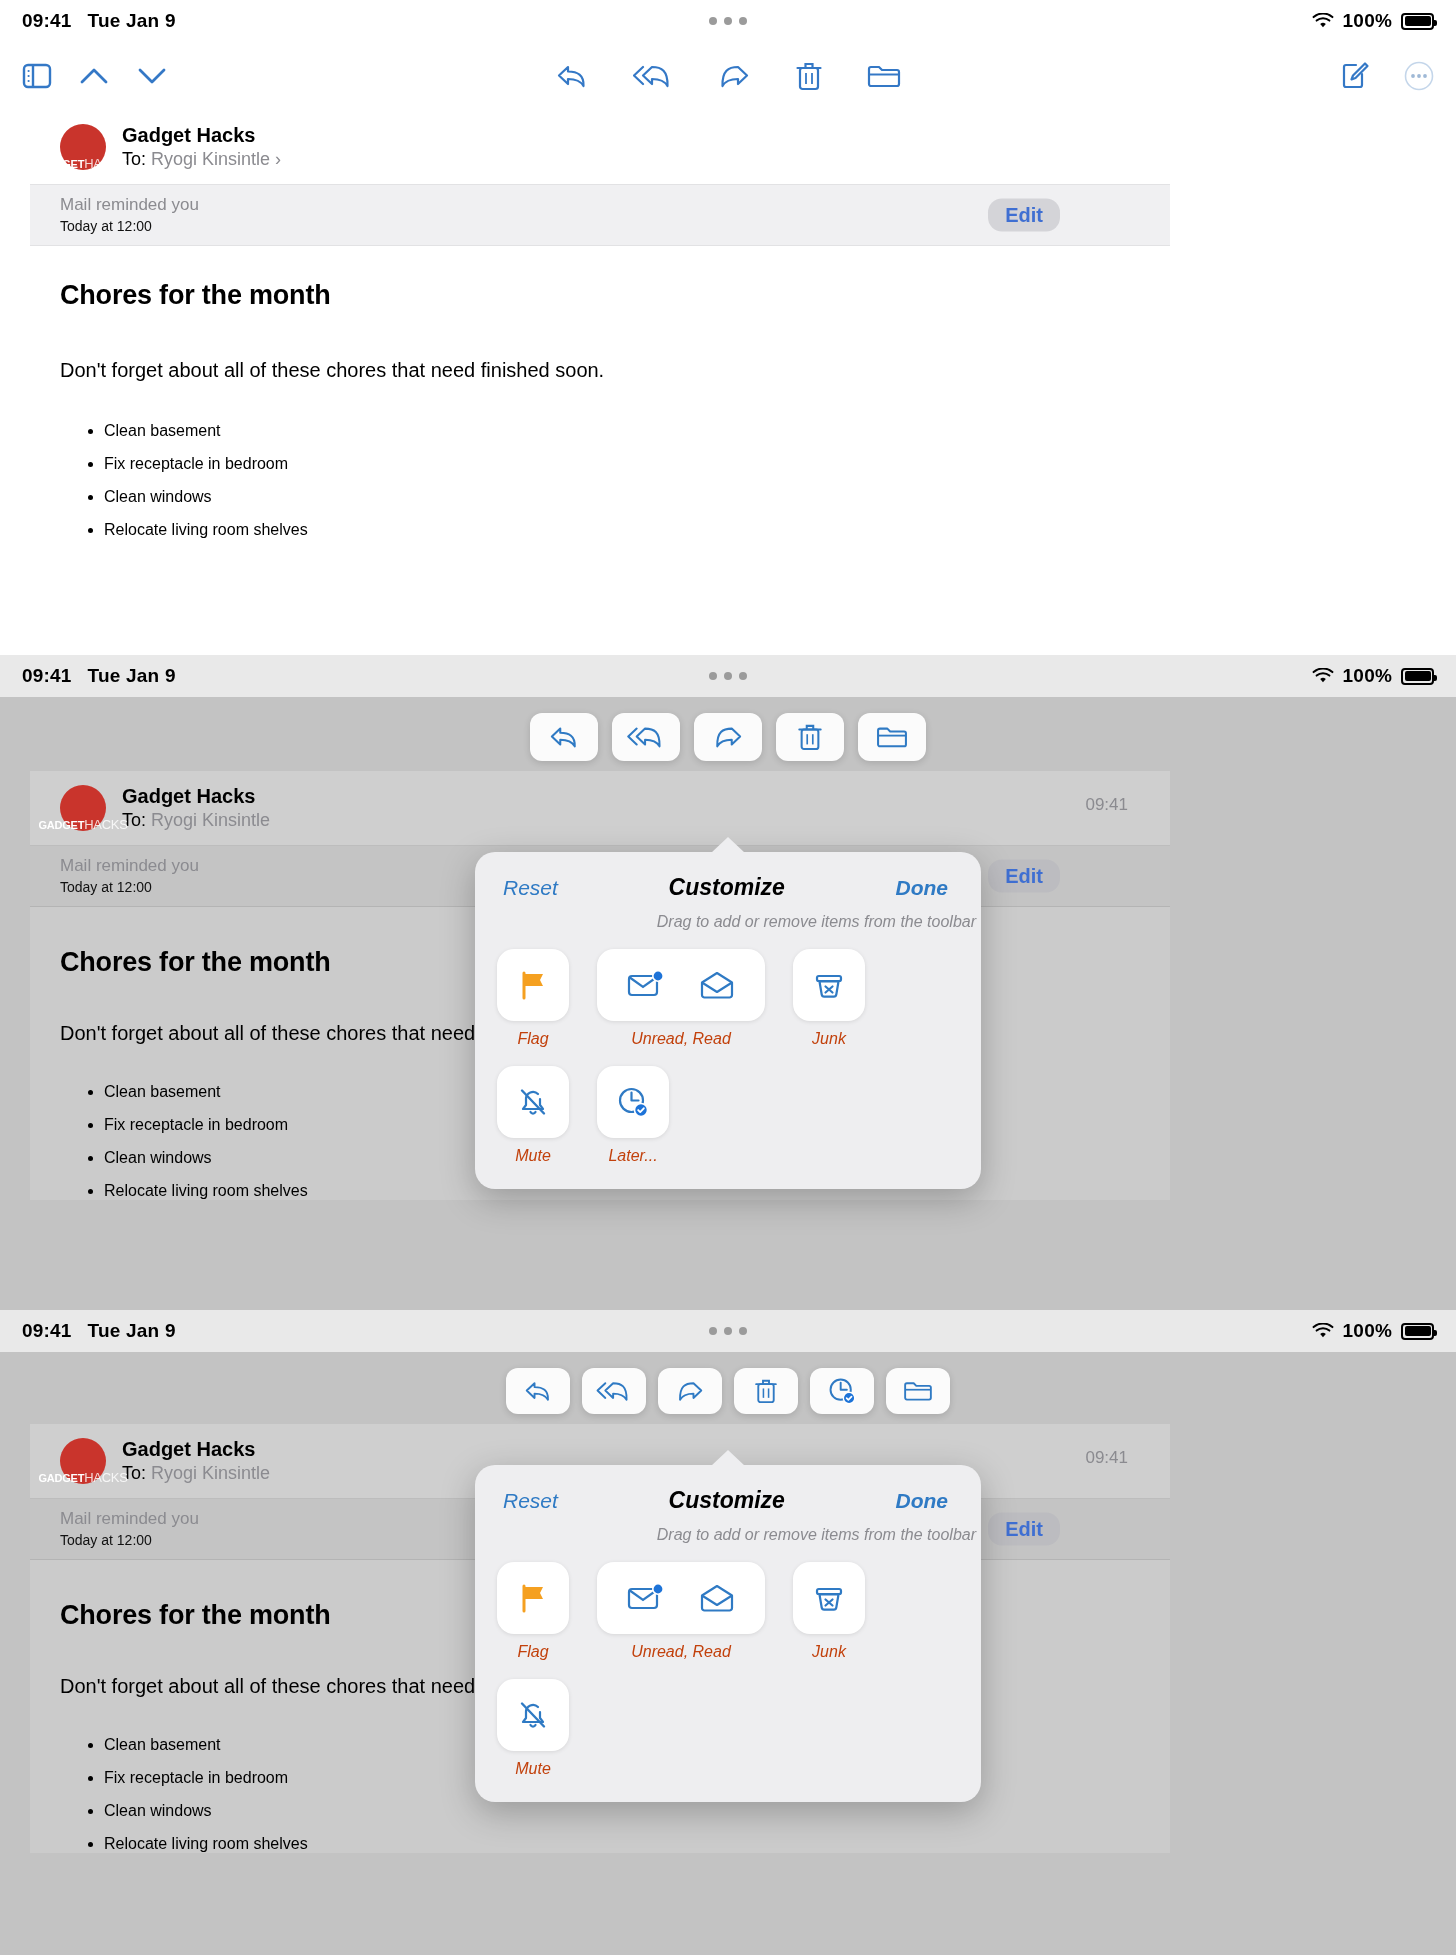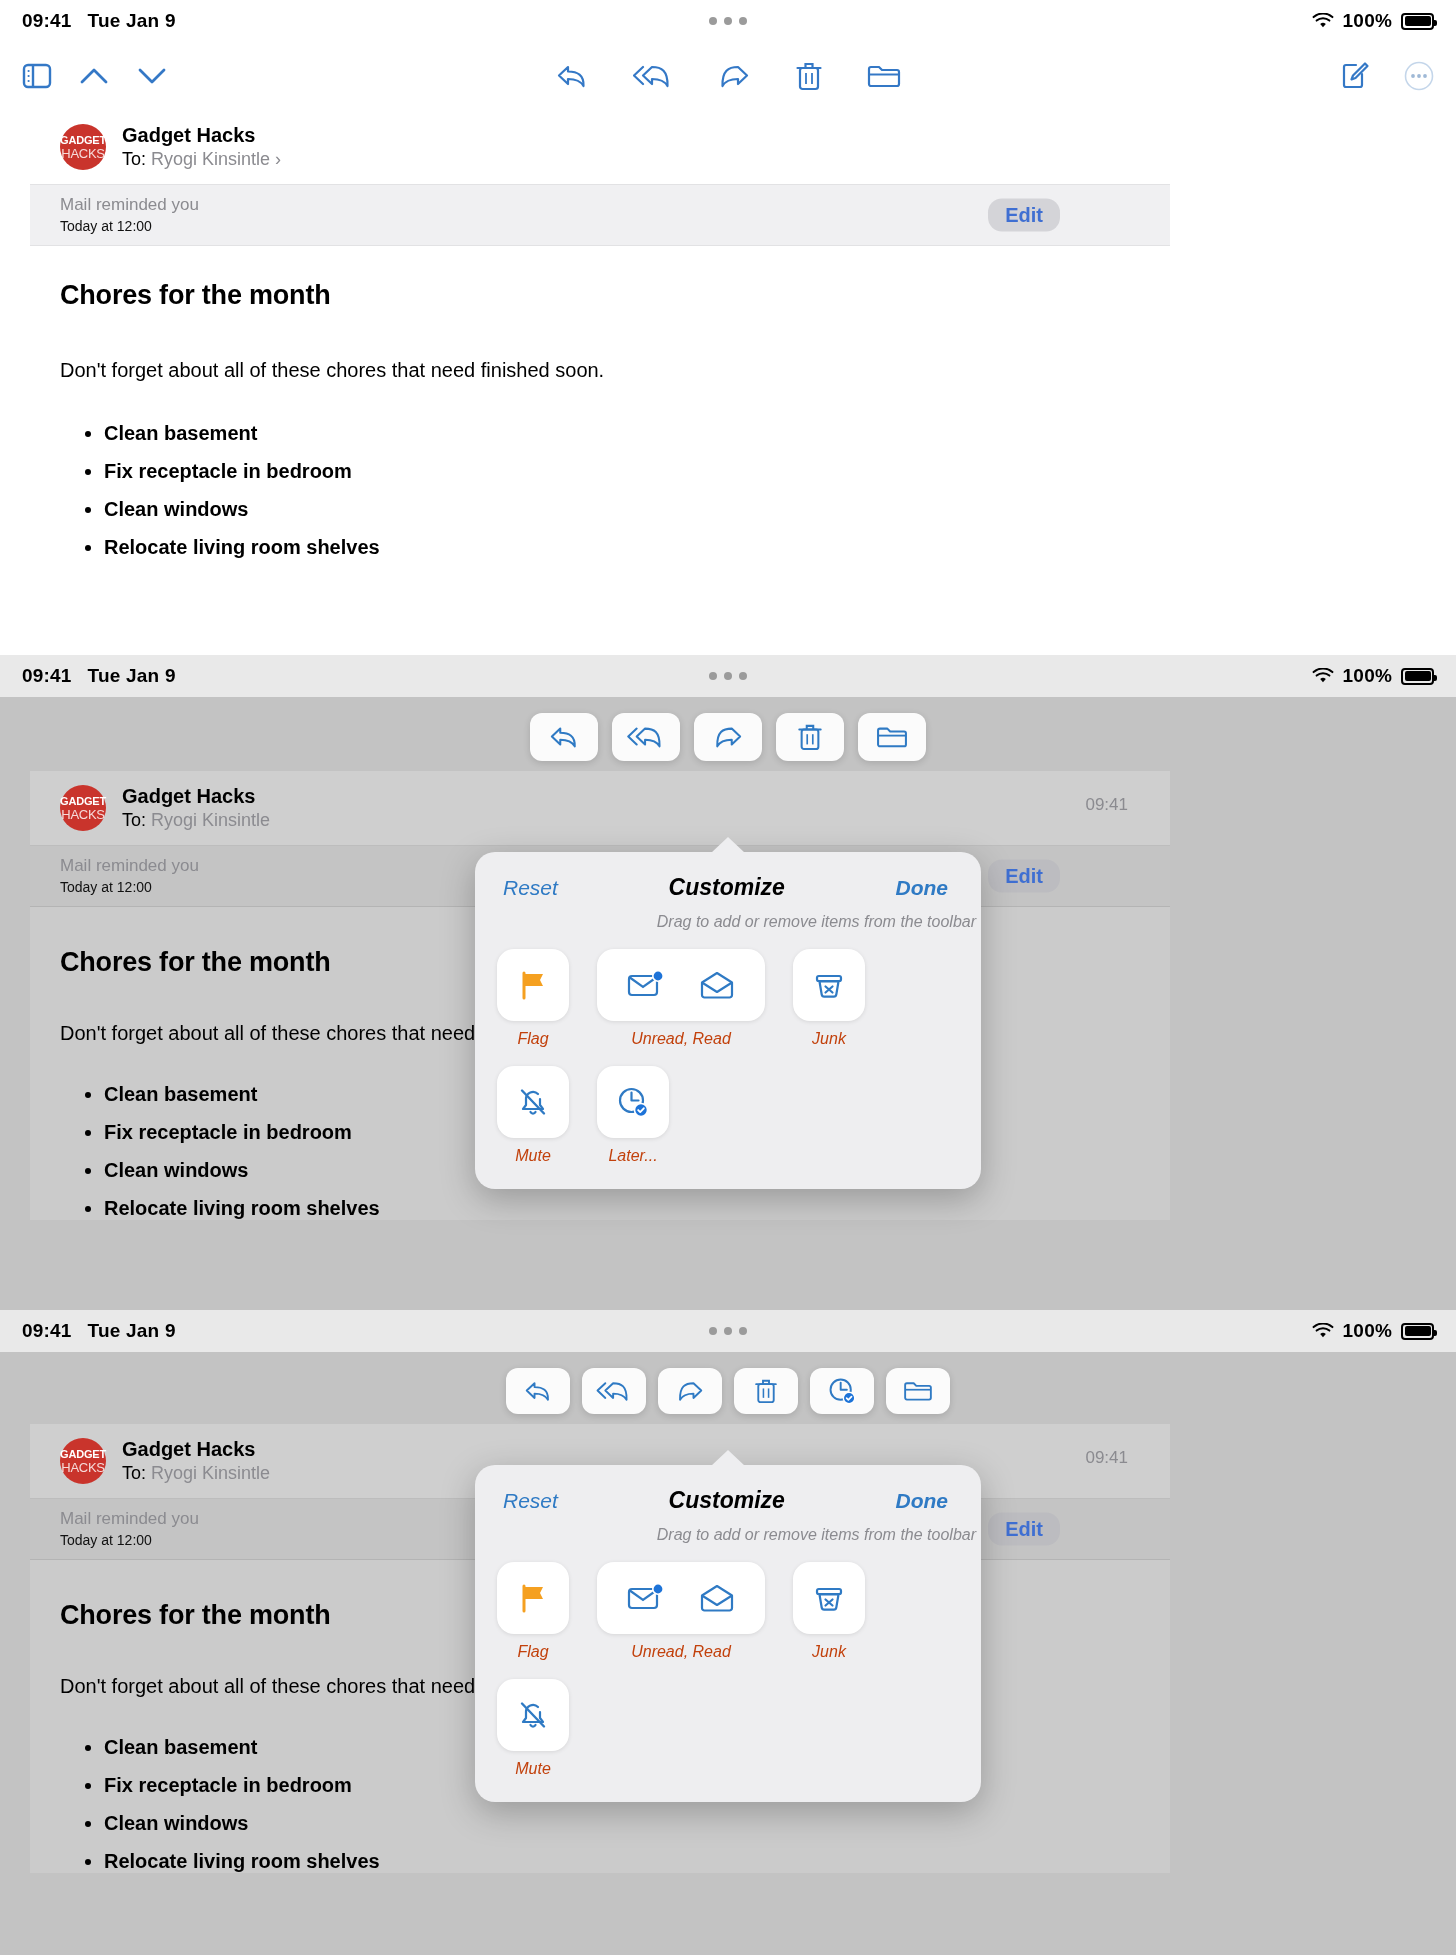--- a/index.html
+++ b/index.html
@@ -80,21 +80,21 @@
   .mail-header {
     position: relative;
     display: flex; align-items: center;
     padding: 14px 0 14px 30px;
     border-bottom: 1px solid #e2e2e4;
     min-height: 74px;
   }
   .avatar {
     width: 46px; height: 46px; border-radius: 50%;
     background: #c9342c; color: #fff;
-    display: flex; flex-direction: column; align-items: center; justify-content: center;
+    display: flex; flex-direction: row; align-items: flex-end; justify-content: center;
     flex: 0 0 46px;
     line-height: 1;
   }
   .avatar .a1 { font-size: 11px; font-weight: 700; letter-spacing: -.2px; }
   .avatar .a2 { font-size: 13px; font-weight: 400; opacity: .82; letter-spacing: -.3px; margin-top: 1px; }
   .sender { margin-left: 16px; }
   .sender .name { font-size: 20px; font-weight: 700; color: #000; }
   .sender .to { font-size: 18px; color: #8b8b90; margin-top: 2px; }
   .sender .to b { color: #000; font-weight: 400; }
   .mail-time { position: absolute; right: 42px; top: 24px; font-size: 17px; color: #8b8b90; }
@@ -114,21 +114,21 @@
     background: #d4d4d8; color: #3f6fd2;
     font-size: 20px; font-weight: 600;
     border-radius: 14px; padding: 5px 17px; border: none;
   }
 
   
   .mail-body { background: #fff; padding: 34px 0 0 30px; }
   .mail-body h1 { font-size: 27px; font-weight: 700; color: #000; letter-spacing: -.2px; }
   .mail-body p { font-size: 20px; color: #000; margin-top: 48px; }
   .mail-body ul { margin: 40px 0 0 44px; }
-  .mail-body li { font-size: 20px; color: #000; margin-bottom: 15px; list-style: disc; font-weight: bold; }
+  .mail-body li { font-size: 16px; color: #000; margin-bottom: 15px; list-style: disc; }
 
   
   .card { width: 1140px; margin: 0 auto 0 30px; background: #fff; }
   .panel1 .card { box-shadow: 0 0 0 0 transparent; }
 
   
   .float-tb {
     display: flex; justify-content: center; gap: 14px;
     padding-top: 10px;
   }

